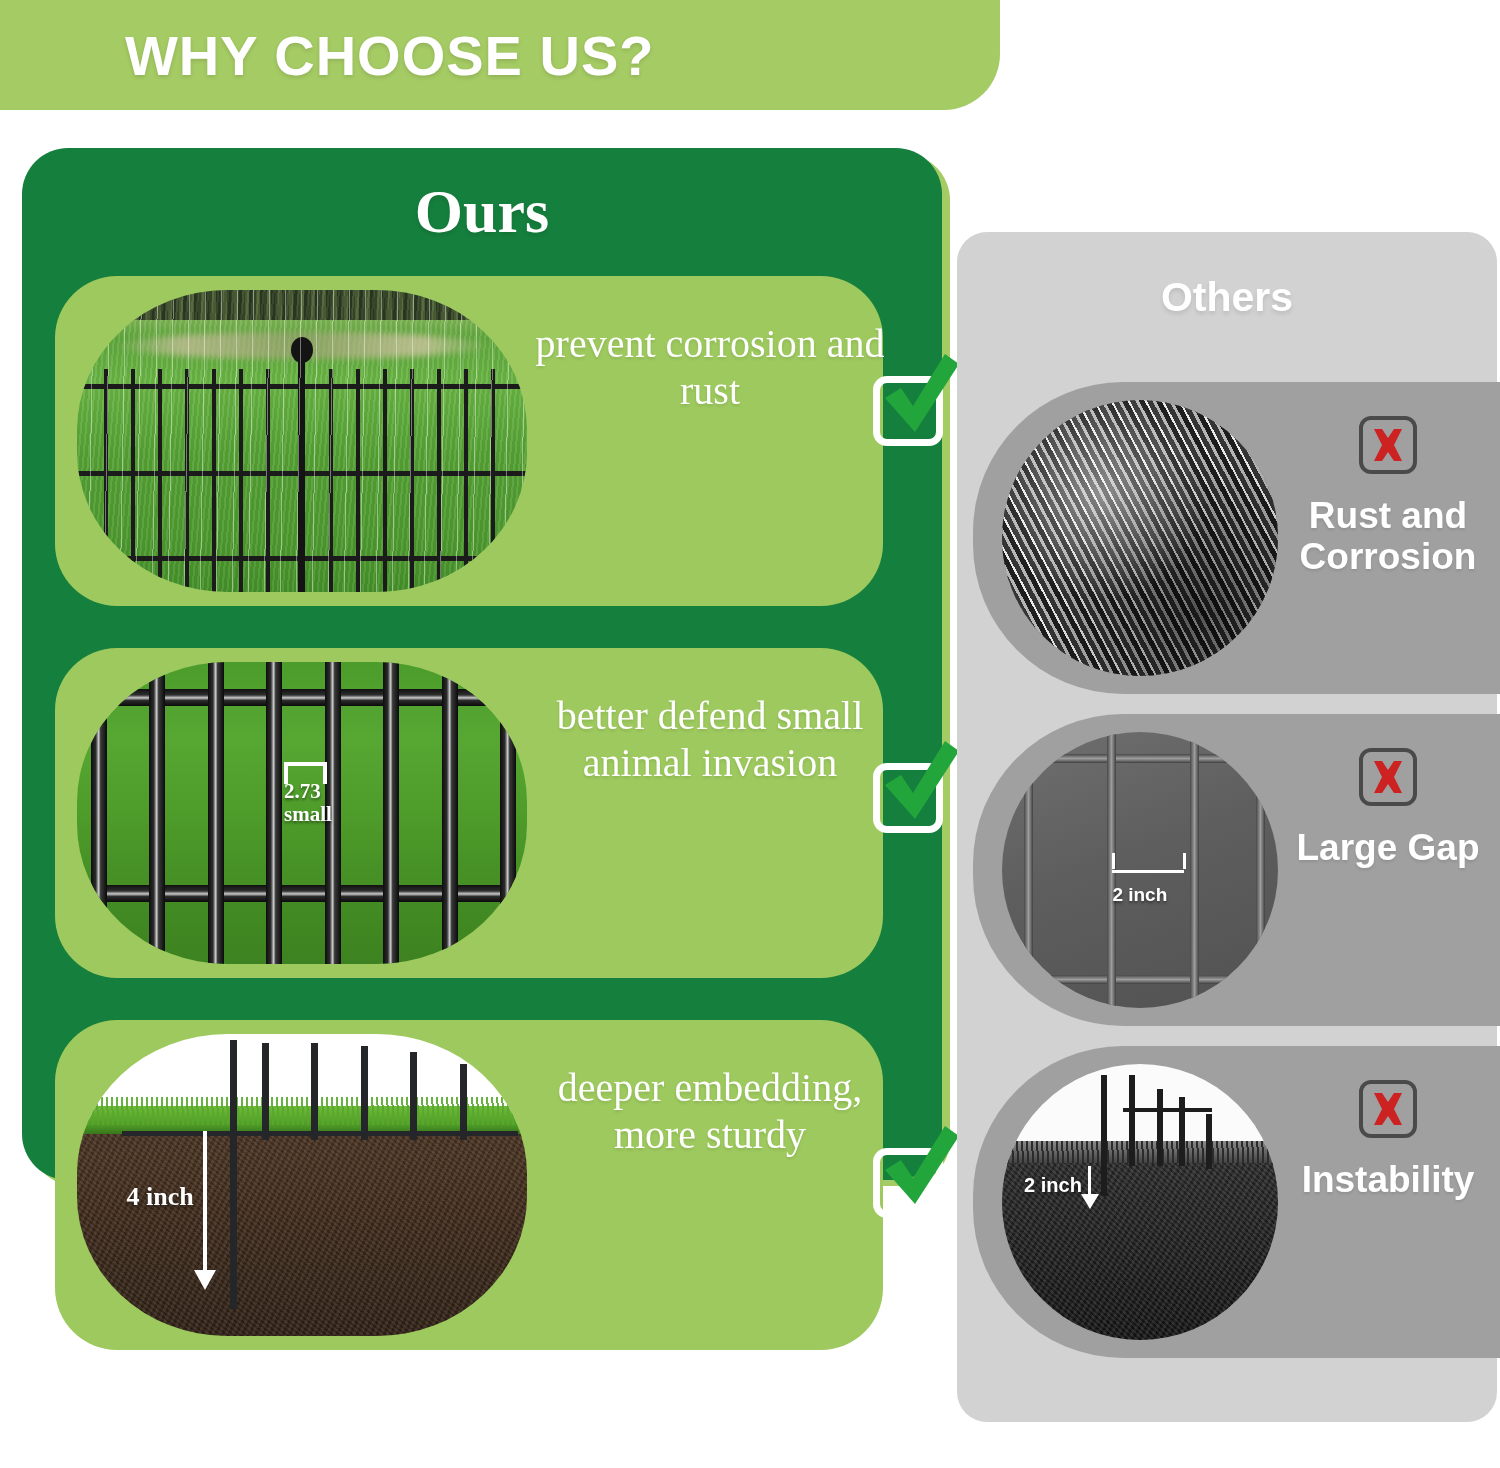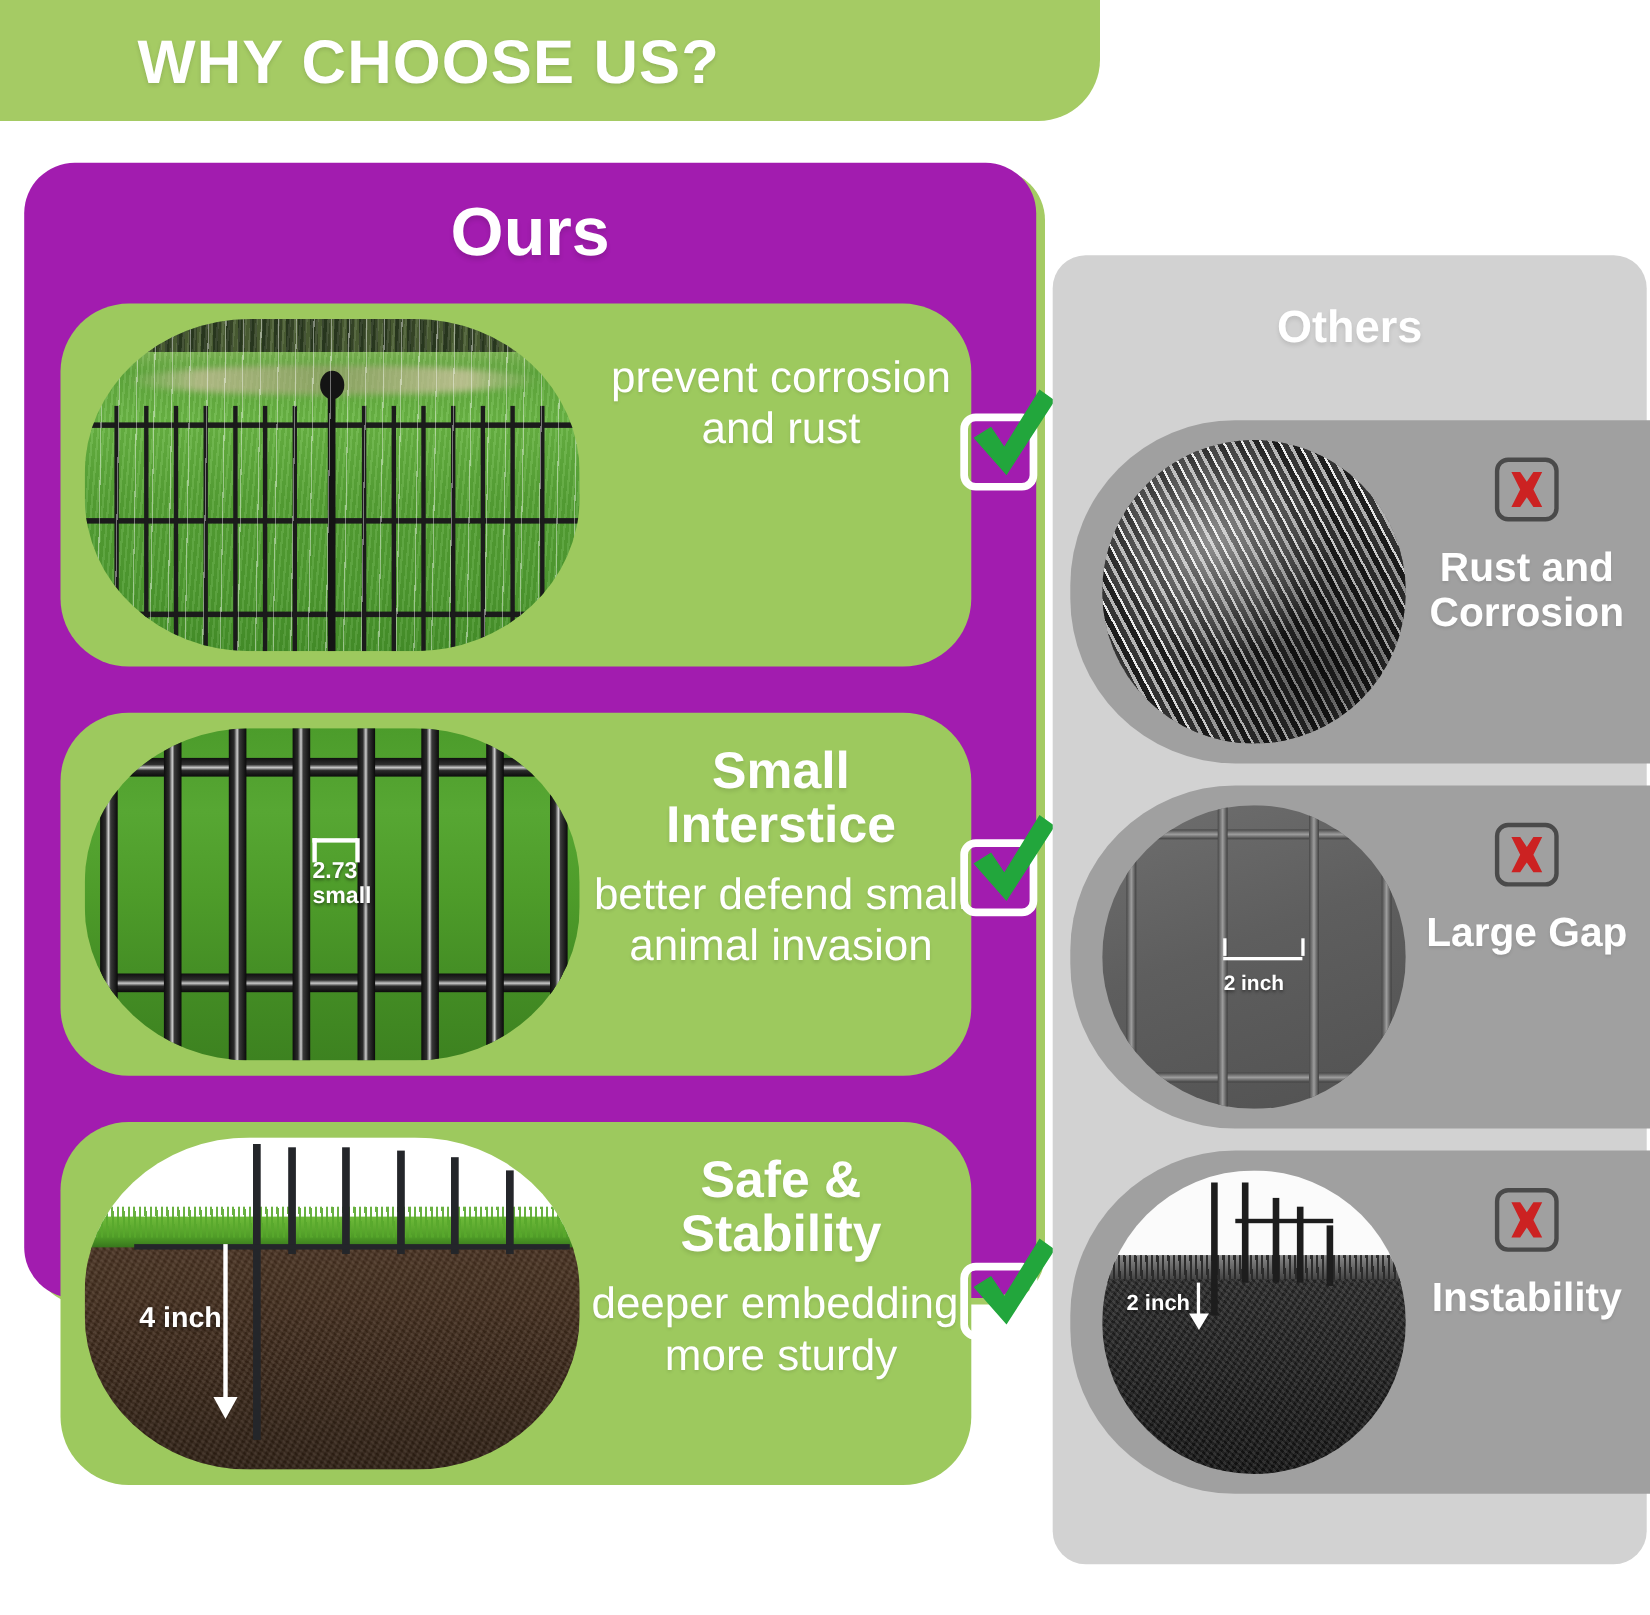--- a/index.html
+++ b/index.html
@@ -15,22 +15,23 @@
   .header-title{
     position:absolute; left:0; top:0; width:100%; height:100%;
     display:flex; align-items:center; padding-left:125px;
     color:#ffffff; font-size:56px; font-weight:bold; letter-spacing:1px;
     text-shadow:0 2px 4px rgba(0,0,0,.13);
   }
 
   
   .ours-panel{
     position:absolute; left:22px; top:148px; width:920px; height:1032px;
-    background:#a21caf; border-radius:46px;
+    background:#15803d; border-radius:46px;
     box-shadow:8px 6px 0 0 #a5cb64;
+    font-family:Liberation Serif, serif;
   }
   .ours-heading{
     position:absolute; left:0; top:28px; width:100%; text-align:center;
     color:#ffffff; font-size:62px; font-weight:bold;
     text-shadow:0 3px 5px rgba(0,0,0,.12);
   }
 
   
   .feature-row{
     position:absolute; left:33px; width:828px; height:330px;
@@ -253,21 +254,20 @@
         <div class="dim-h" style="left:46%; top:33%; width:9%"></div>
         <div class="dim-cap" style="left:46%; top:33%"></div>
         <div class="dim-cap" style="left:54.6%; top:33%"></div>
         <div class="dim-label" style="left:46%; top:39%">
           <span>2.73</span><br>
           <span>small</span>
         </div>
       </div>
     </div>
     <div class="feature-text">
-      <div class="feature-title">Small Interstice</div>
       <div class="feature-sub">better defend small animal invasion</div>
     </div>
     <div class="check-wrap c2">
       <div class="check-box"></div>
       <svg class="check-mark" width="96" height="96" viewBox="0 0 96 96" aria-hidden="true">
         <path d="M18 52 L34 42 L46 60 L78 8 L92 18 L48 86 Z" fill="#22a63c"></path>
       </svg>
     </div>
   </div>
 
@@ -284,21 +284,20 @@
         <div class="stake" style="left:63%; top:4%; height:31%"></div>
         <div class="stake" style="left:74%; top:6%; height:29%"></div>
         <div class="stake" style="left:85%; top:10%; height:25%"></div>
         <div class="stake" style="left:10%; top:32%; width:88%; height:5px;"></div>
         <div class="arrow-line" style="left:28%; top:32%; height:48%"></div>
         <div class="arrow-head" style="left:calc(28% - 9px); top:78%"></div>
         <div class="inch-label" style="left:11%; top:49%; font-size:26px">4 inch</div>
       </div>
     </div>
     <div class="feature-text">
-      <div class="feature-title">Safe &amp; Stability</div>
       <div class="feature-sub">deeper embedding, more sturdy</div>
     </div>
     <div class="check-wrap c3">
       <div class="check-box"></div>
       <svg class="check-mark" width="96" height="96" viewBox="0 0 96 96" aria-hidden="true">
         <path d="M18 52 L34 42 L46 60 L78 8 L92 18 L48 86 Z" fill="#22a63c"></path>
       </svg>
     </div>
   </div>
 </div>

